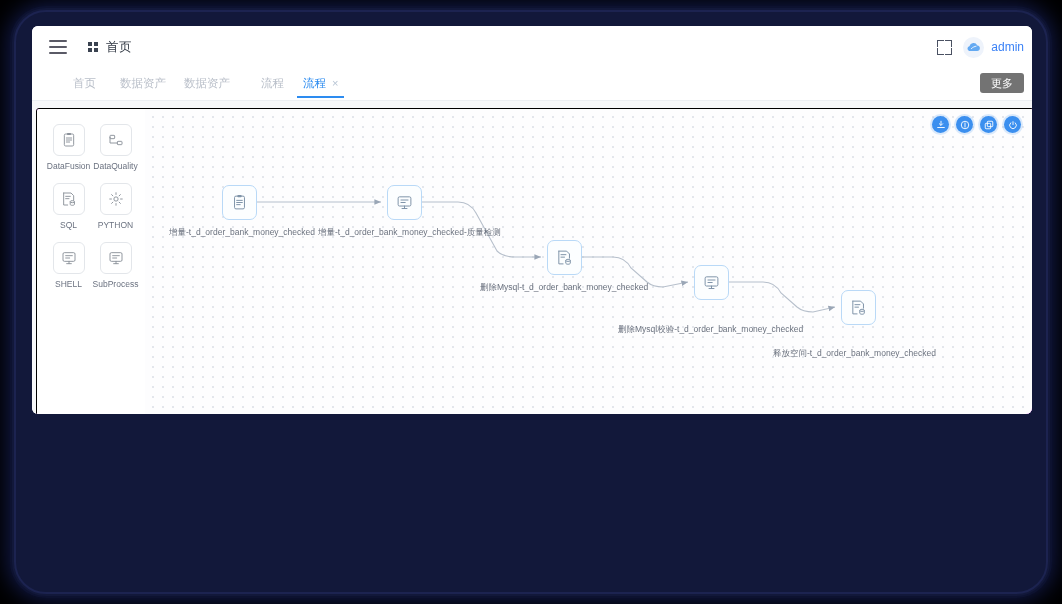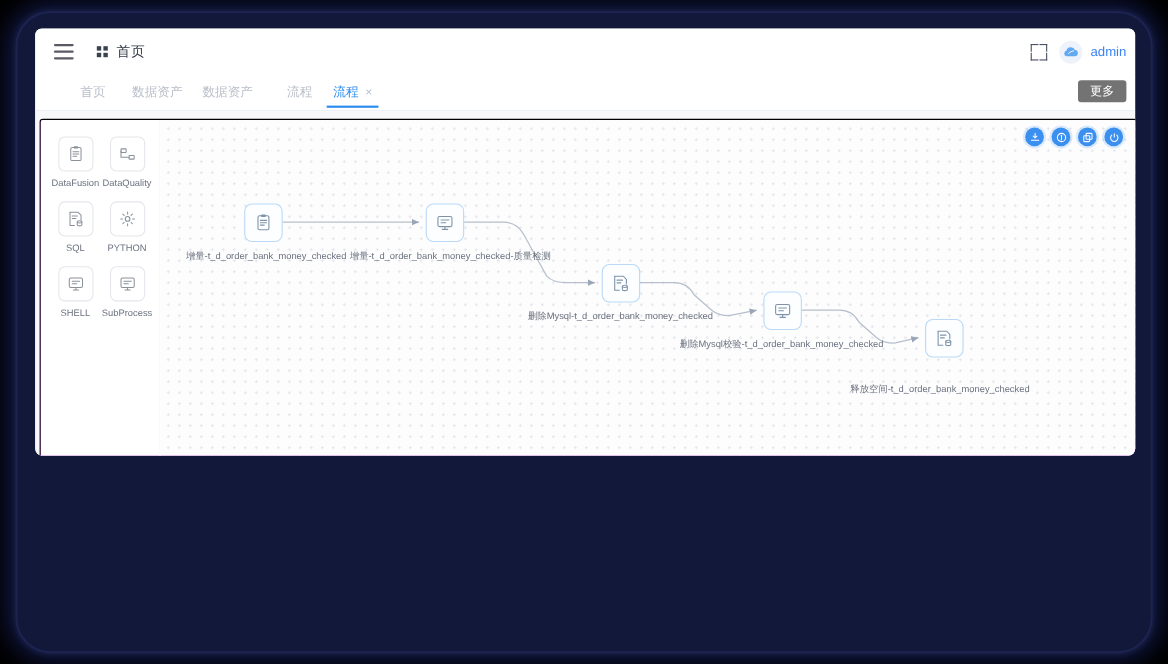--- a/index.html
+++ b/index.html
@@ -289,21 +289,21 @@
       </div>
       <div class="node-label" style="left:335px;top:173px">删除Mysql-t_d_order_bank_money_checked</div>
 
       <div class="node" style="left:549px;top:156px">
         <svg width="17" height="17" viewBox="0 0 24 24" fill="none" stroke="#7e93a8" stroke-width="1.4">
           <rect x="3" y="4" width="18" height="13" rx="2"></rect>
           <path d="M7 8.5h10M7 12h6" stroke-linecap="round"></path>
           <path d="M12 17v3.5M8.5 20.5h7" stroke-linecap="round"></path>
         </svg>
       </div>
-      <div class="node-label" style="left:473px;top:198px">删除Mysql校验-t_d_order_bank_money_checked</div>
+      <div class="node-label" style="left:473px;top:215px">删除Mysql校验-t_d_order_bank_money_checked</div>
 
       <div class="node" style="left:696px;top:181px">
         <svg width="17" height="17" viewBox="0 0 24 24" fill="none" stroke="#7e93a8" stroke-width="1.4">
           <path d="M4 3h11l4 4v6" stroke-linecap="round"></path>
           <path d="M4 3v18h6" stroke-linecap="round"></path>
           <path d="M7 8h7M7 11.5h5" stroke-linecap="round"></path>
           <ellipse cx="17" cy="16" rx="3.2" ry="1.5"></ellipse>
           <path d="M13.8 16v4c0 .8 1.4 1.5 3.2 1.5s3.2-.7 3.2-1.5v-4"></path>
         </svg>
       </div>

